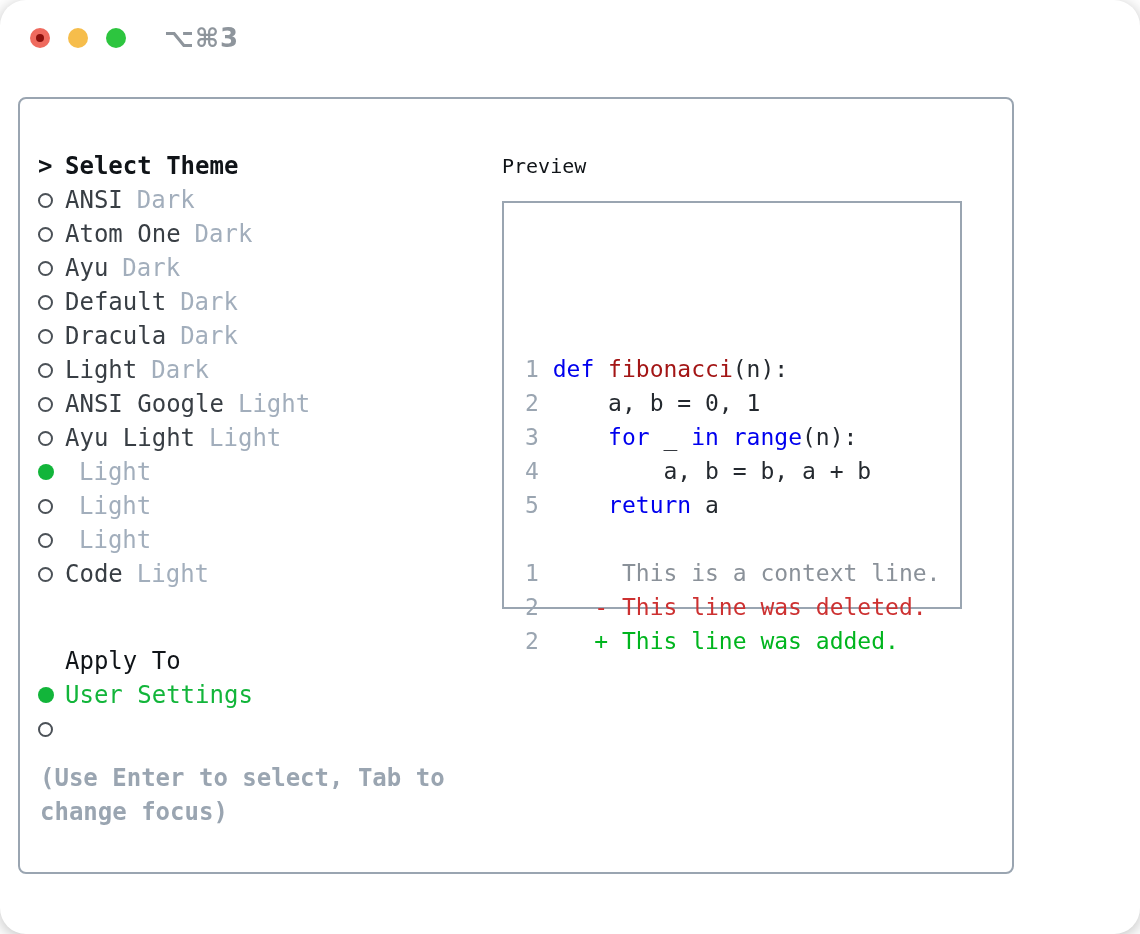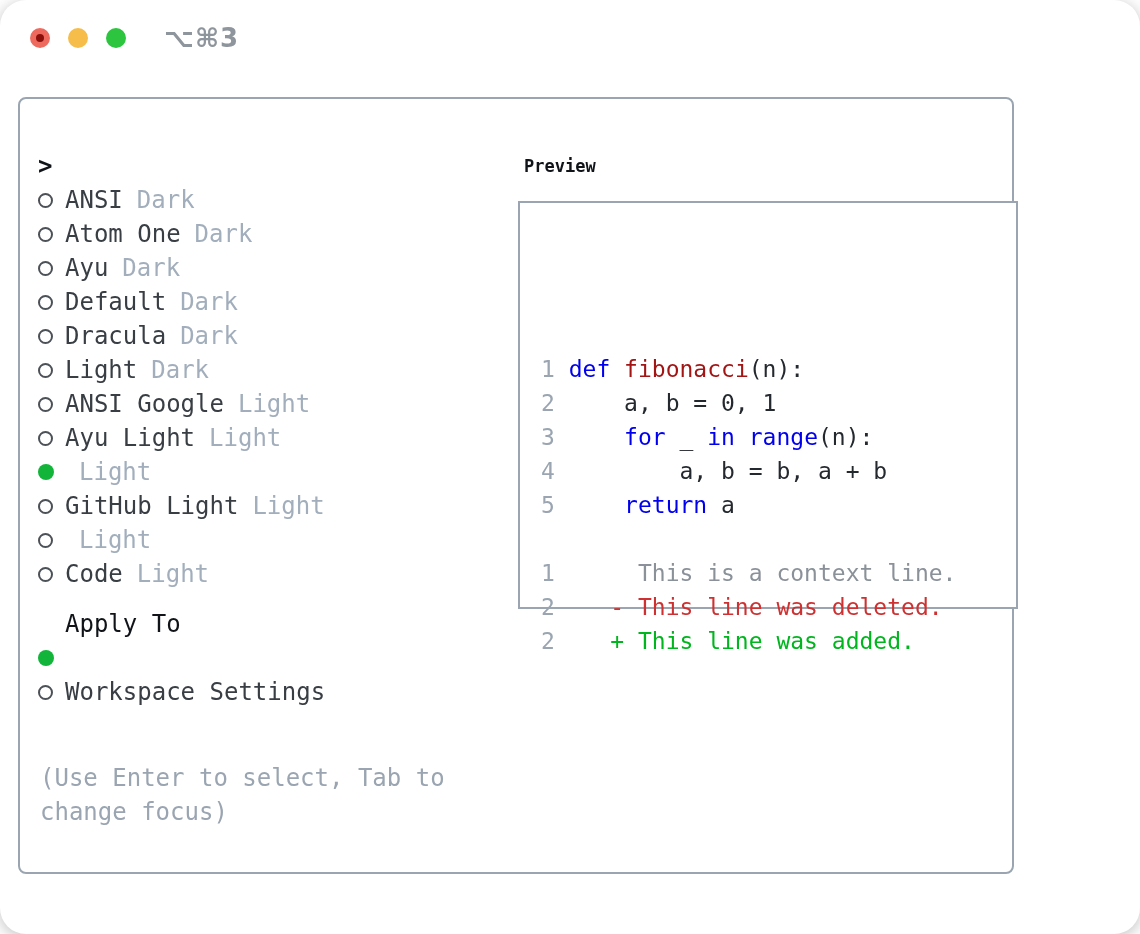--- a/index.html
+++ b/index.html
@@ -36,33 +36,33 @@
   .theme-list{position:absolute;left:18px;top:50px}
   .row{display:flex;align-items:center;height:34px;font-size:24px;white-space:pre}
   .slot{width:27px;display:flex;align-items:center}
   .prompt{color:var(--header);font-weight:bold;font-size:24px}
   .radio{width:15px;height:15px;border:2.5px solid #4b5157;border-radius:50%}
   .radio.on{width:16px;height:16px;border:none;background:var(--green)}
   .hdr{color:var(--header);font-weight:bold}
   .label{color:var(--item)}
   .row.selected .label{color:var(--green)}
   .tag{color:var(--tag);margin-left:14px}
-  .apply{position:absolute;left:18px;top:508px}
+  .apply{position:absolute;left:18px;top:545px}
   .apply .hdr2{color:var(--header)}
   .hint{
     position:absolute;left:20px;top:662px;width:432px;
-    color:var(--hint);font-size:24px;line-height:34px;
+    color:var(--hint);font-size:24px;line-height:34px;font-weight:bold;
   }
   
   .preview-header{
-    position:absolute;left:504px;top:50px;height:34px;display:flex;align-items:center;
-    color:var(--header);font-weight:bold;font-size:17px;
+    position:absolute;left:482px;top:50px;height:34px;display:flex;align-items:center;
+    color:var(--header);font-weight:normal;font-size:20px;
   }
   .preview-box{
-    position:absolute;left:498px;top:102px;width:500px;height:408px;
+    position:absolute;left:482px;top:102px;width:460px;height:408px;
     border:2px solid var(--border);background:#fff;
   }
   .code{position:absolute;left:21px;top:47px;font-size:23px;line-height:34px;white-space:pre}
   .cline{height:34px}
   .s-num{color:var(--num)} .s-kw{color:var(--kw)} .s-fn{color:var(--fn)}
   .s-pl{color:var(--plain)} .s-ctx{color:var(--ctx)} .s-del{color:var(--del)}
   .s-add{color:var(--add)}
 </style>
 </head>
 <body>
@@ -76,44 +76,45 @@
     <div class="light min"></div>
     <div class="light zoom"></div>
     <div class="wintitle">⌥⌘3</div>
   </div>
 
   <div class="panel">
 
     <div class="theme-list" id="theme-list">
       <div class="row">
         <span class="slot"><span class="prompt">&gt;</span></span>
+        <span class="hdr">Select Theme</span>
       </div>
 
     <div class="row"><span class="slot"><span class="radio"></span></span><span class="label">ANSI</span><span class="tag">Dark</span></div>
         <div class="row"><span class="slot"><span class="radio"></span></span><span class="label">Atom One</span><span class="tag">Dark</span></div>
         <div class="row"><span class="slot"><span class="radio"></span></span><span class="label">Ayu</span><span class="tag">Dark</span></div>
         <div class="row"><span class="slot"><span class="radio"></span></span><span class="label">Default</span><span class="tag">Dark</span></div>
         <div class="row"><span class="slot"><span class="radio"></span></span><span class="label">Dracula</span><span class="tag">Dark</span></div>
         <div class="row"><span class="slot"><span class="radio"></span></span><span class="label">Light</span><span class="tag">Dark</span></div>
         <div class="row"><span class="slot"><span class="radio"></span></span><span class="label">ANSI Google</span><span class="tag">Light</span></div>
         <div class="row"><span class="slot"><span class="radio"></span></span><span class="label">Ayu Light</span><span class="tag">Light</span></div>
         <div class="row selected"><span class="slot"><span class="radio on"></span></span><span class="tag">Light</span></div>
-        <div class="row"><span class="slot"><span class="radio"></span></span><span class="label">GitHub Light</span><span class="tag">Light</span></div>
+        <div class="row"><span class="slot"><span class="radio"></span></span><span class="tag">Light</span></div>
         <div class="row"><span class="slot"><span class="radio"></span></span><span class="tag">Light</span></div>
         <div class="row"><span class="slot"><span class="radio"></span></span><span class="label">Code</span><span class="tag">Light</span></div>
       </div>
 
     <div class="apply" id="apply-section">
       <div class="row">
         <span class="slot"></span>
         <span class="hdr2">Apply To</span>
       </div>
 
-    <div class="row selected"><span class="slot"><span class="radio on"></span></span></div>
-        <div class="row"><span class="slot"><span class="radio"></span></span><span class="label">Workspace Settings</span></div>
+    <div class="row selected"><span class="slot"><span class="radio on"></span></span><span class="label">User Settings</span></div>
+        <div class="row"><span class="slot"><span class="radio"></span></span></div>
       </div>
 
     <div class="hint">(Use Enter to select, Tab to change focus)</div>
 
     <div class="preview-header">Preview</div>
 
     <div class="preview-box">
       <div class="code" id="code-pre">
         
       <div class="cline"><span class="s-num">1 </span><span class="s-kw">def</span><span class="s-pl"> </span><span class="s-fn">fibonacci</span><span class="s-pl">(n):</span></div><div class="cline"><span class="s-num">2 </span><span class="s-pl">    a, b = 0, 1</span></div><div class="cline"><span class="s-num">3 </span><span class="s-pl">    </span><span class="s-kw">for</span><span class="s-pl"> _ </span><span class="s-kw">in</span><span class="s-pl"> </span><span class="s-kw">range</span><span class="s-pl">(n):</span></div><div class="cline"><span class="s-num">4 </span><span class="s-pl">        a, b = b, a + b</span></div><div class="cline"><span class="s-num">5 </span><span class="s-pl">    </span><span class="s-kw">return</span><span class="s-pl"> a</span></div><div class="cline">&nbsp;</div><div class="cline"><span class="s-num">1 </span><span class="s-ctx">     This is a context line.</span></div><div class="cline"><span class="s-num">2 </span><span class="s-del">   - This line was deleted.</span></div><div class="cline"><span class="s-num">2 </span><span class="s-add">   + This line was added.</span></div></div>

